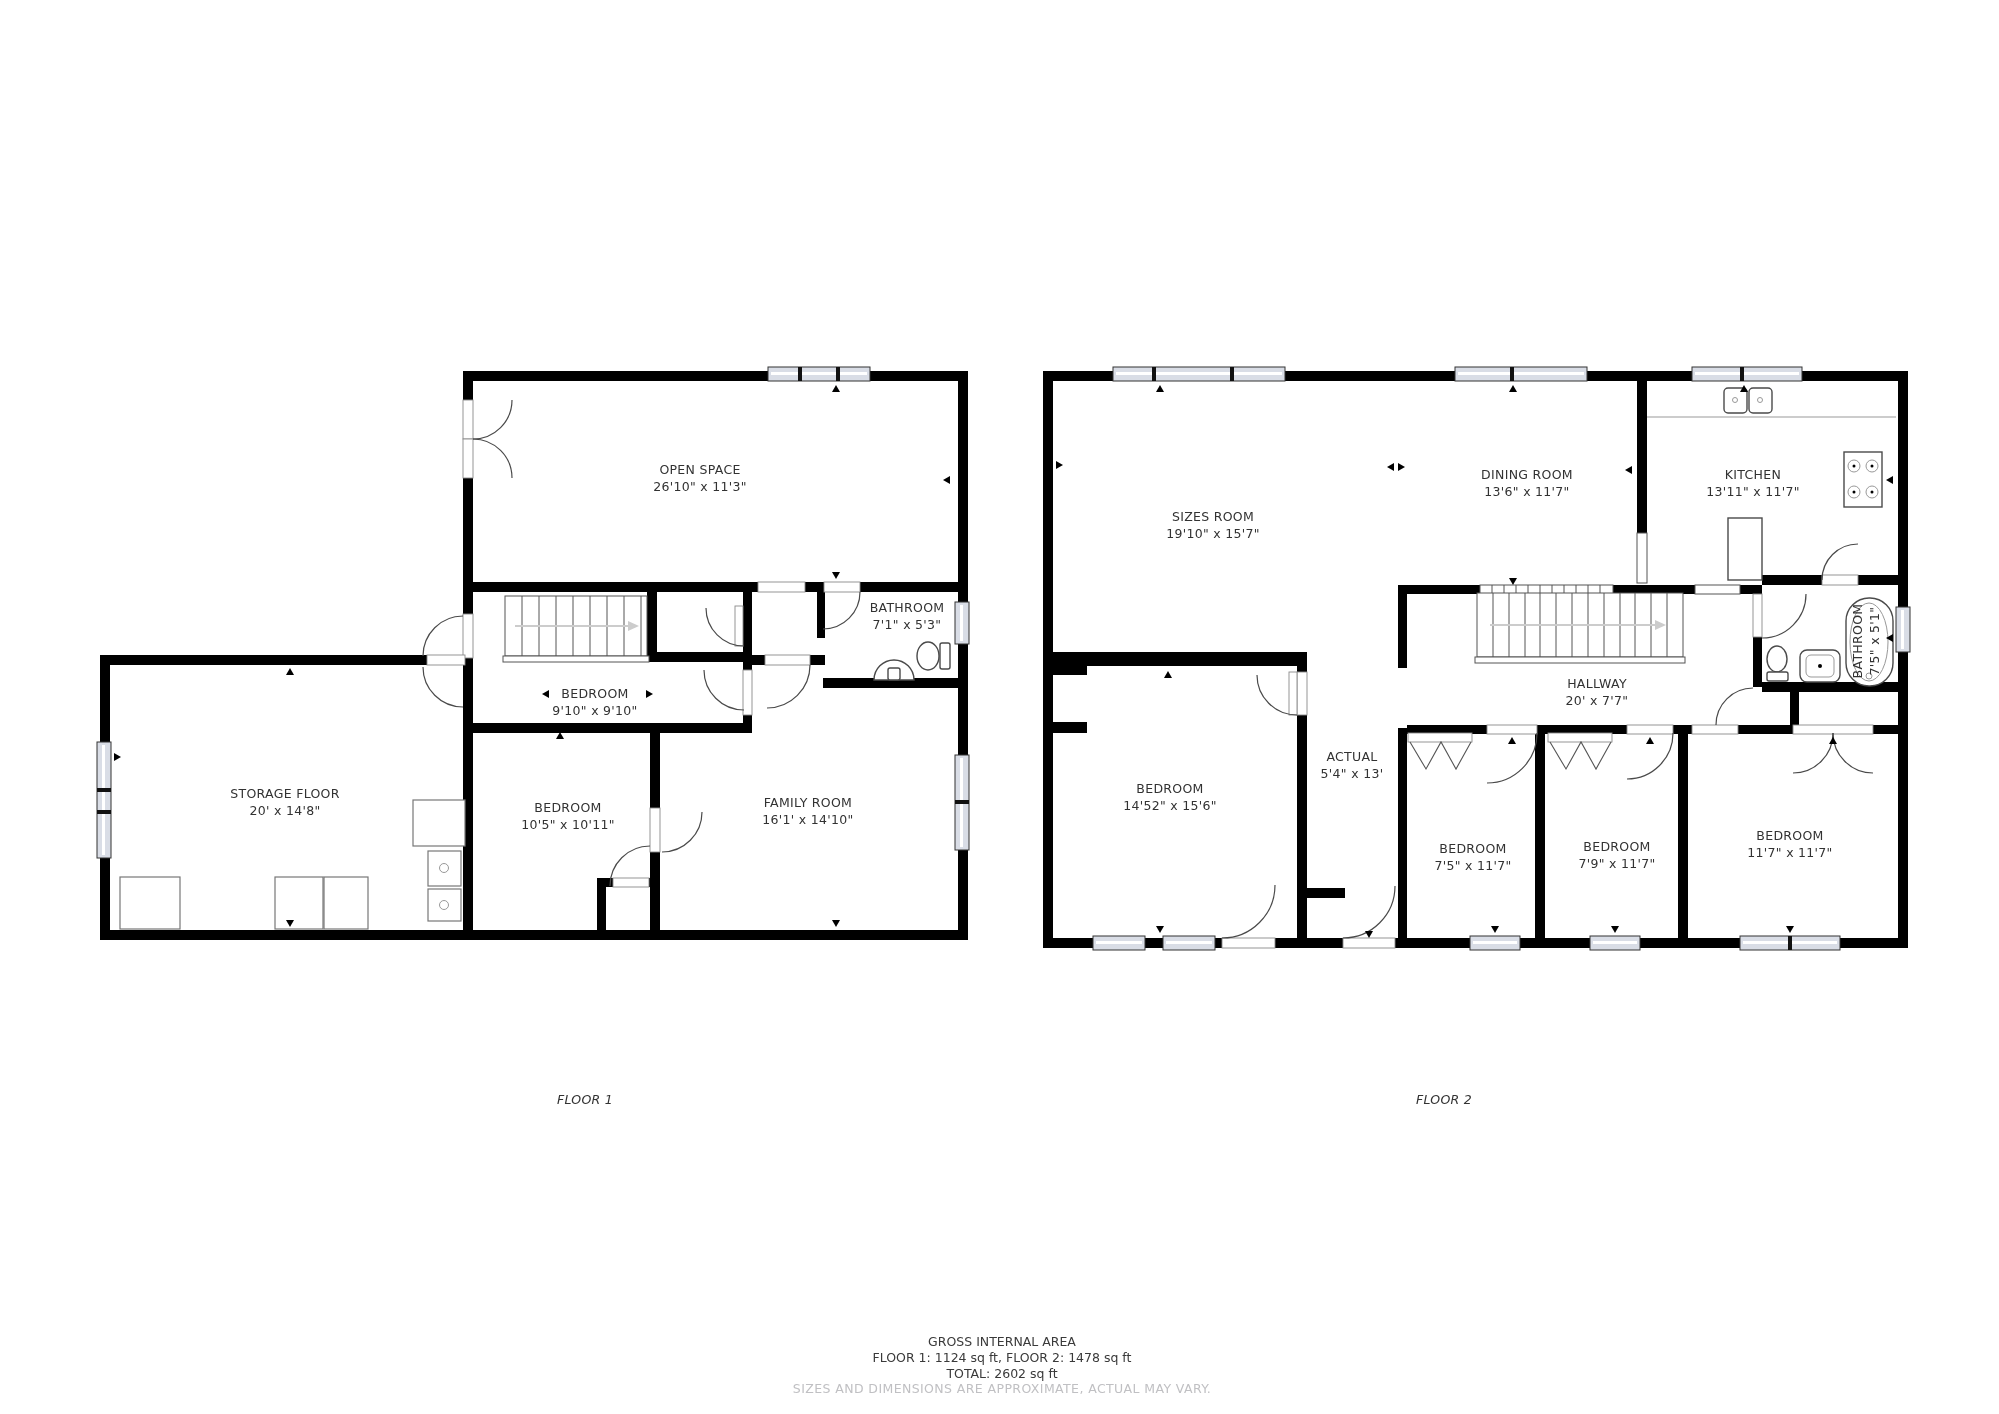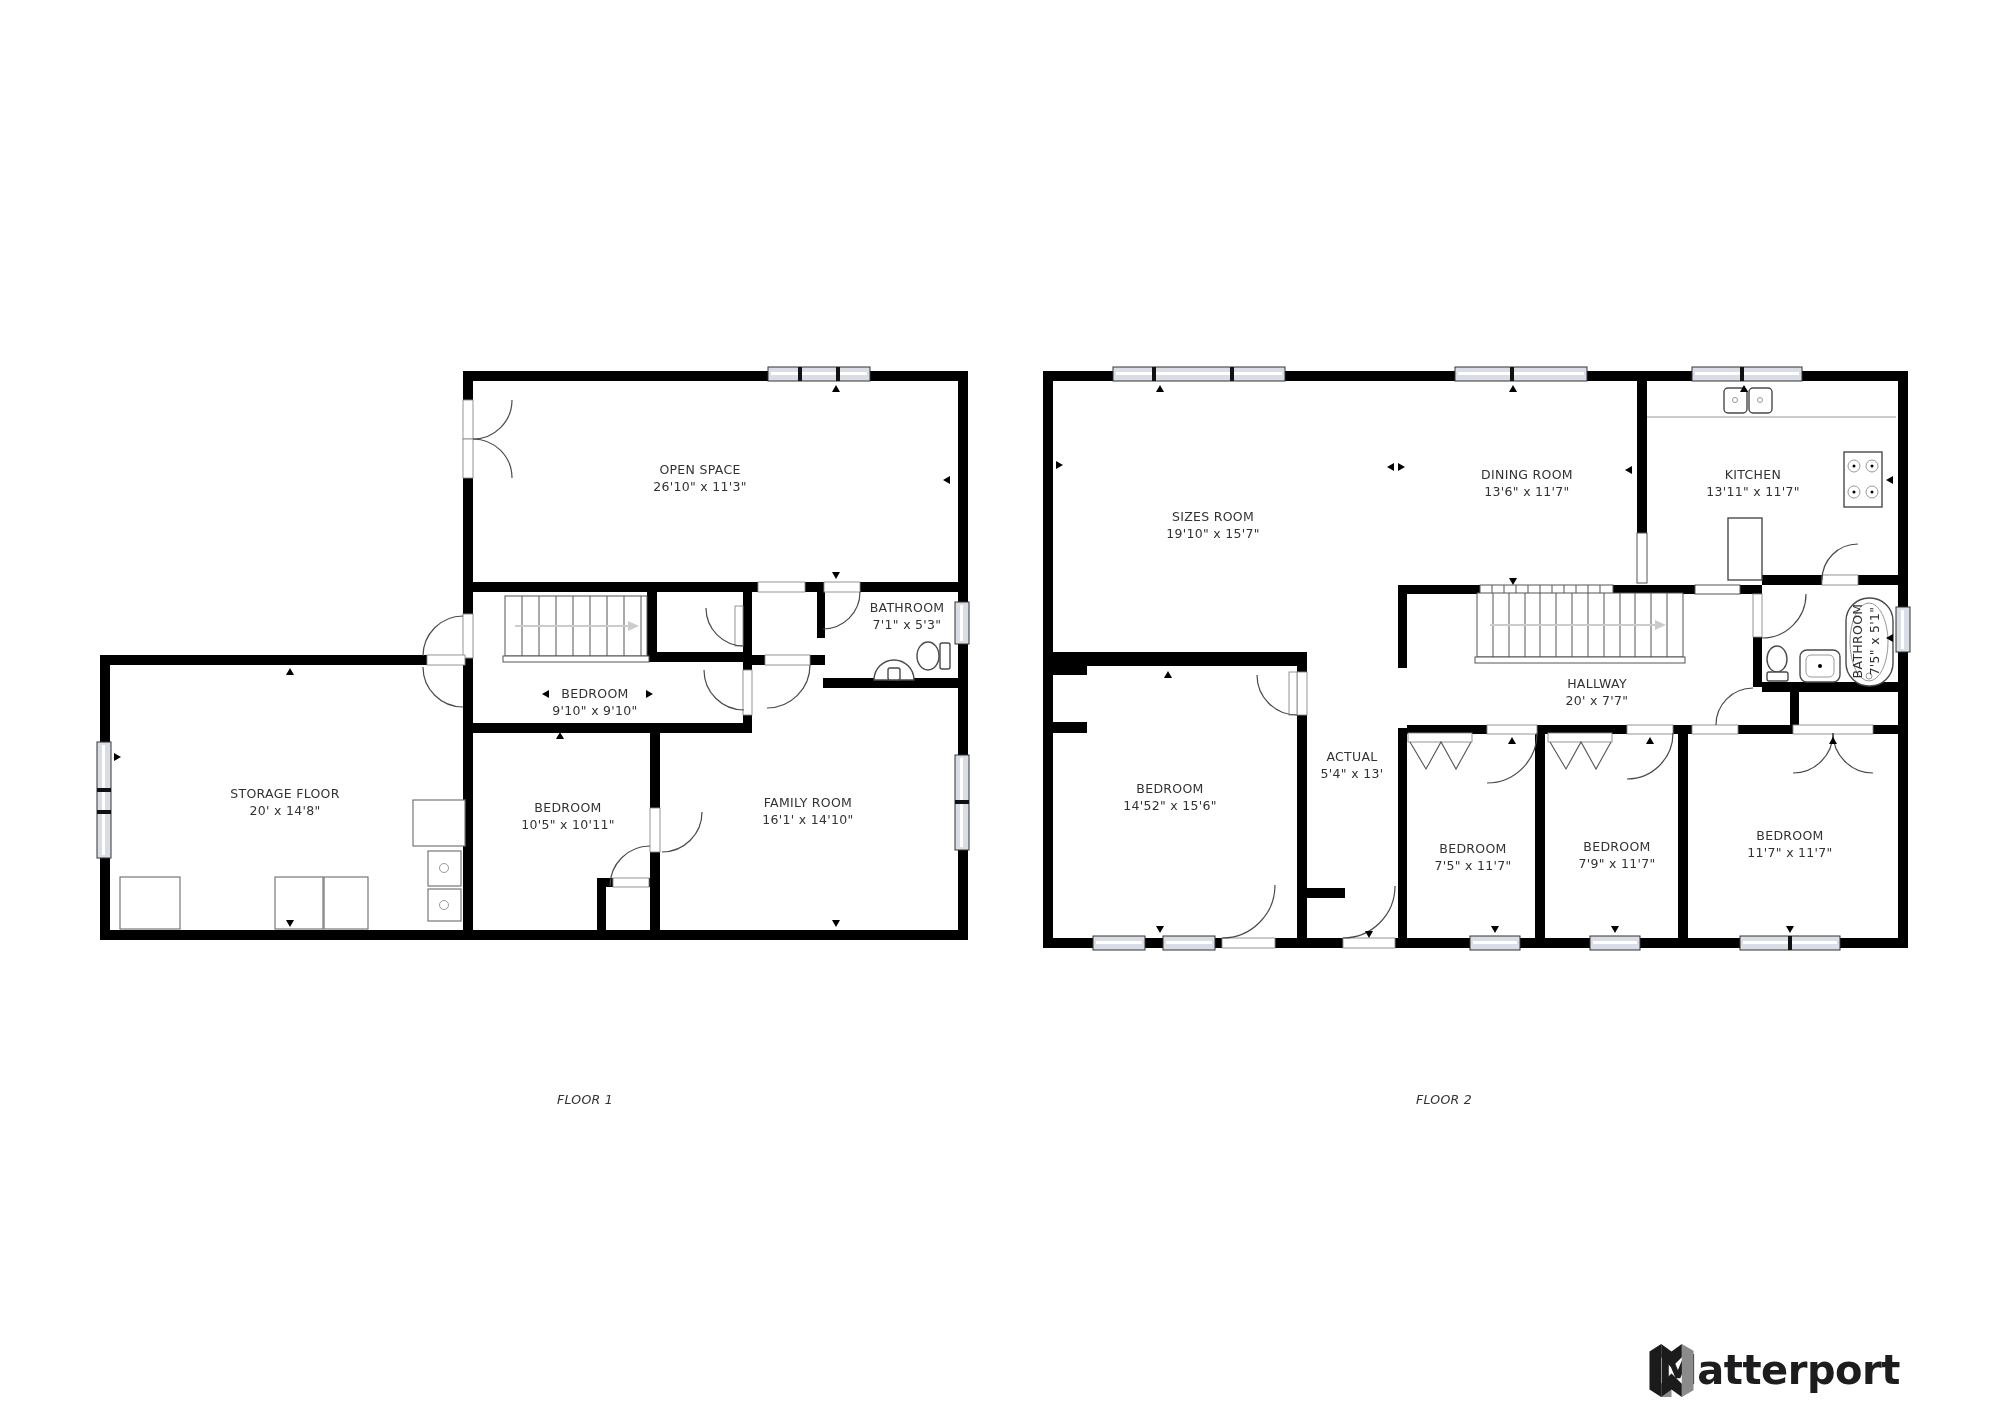--- a/index.html
+++ b/index.html
@@ -369,25 +369,21 @@
   <div>7'9" x 11'7"</div>
 </div>
 <div class="room-label" style="left:1790px;top:844px;">
   <div>BEDROOM</div>
   <div>11'7" x 11'7"</div>
 </div>
 
 <div class="floor-caption" style="left:585px;top:1099px;">FLOOR 1</div>
 <div class="floor-caption" style="left:1444px;top:1099px;">FLOOR 2</div>
 
-
-<div class="brand">
-  <svg width="47" height="57" viewBox="0 0 64 76">
-    <polygon fill="#8b8b8b" points="46,2 62,11 62,65 46,74"></polygon>
-    <polygon fill="#8b8b8b" points="18,74 32,60 32,74"></polygon>
-    <polygon fill="#1b1b1b" points="2,12 18,2 18,74 2,64"></polygon>
-    <polygon fill="#1b1b1b" points="18,2 32,12 46,2 46,20 32,34 18,20"></polygon>
-    <polygon fill="#1b1b1b" points="18,74 32,64 46,74 46,56 32,42 18,56"></polygon>
-  </svg>
-  <div class="brand-text">Matterport</div>
-</div>
+<div class="footer">
+  <div>GROSS INTERNAL AREA</div>
+  <div>FLOOR 1: 1124 sq ft, FLOOR 2: 1478 sq ft</div>
+  <div>TOTAL: 2602 sq ft</div>
+  <div class="muted">SIZES AND DIMENSIONS ARE APPROXIMATE, ACTUAL MAY VARY.</div>
+</div>
+
 
 </div>
 
 </body></html>

